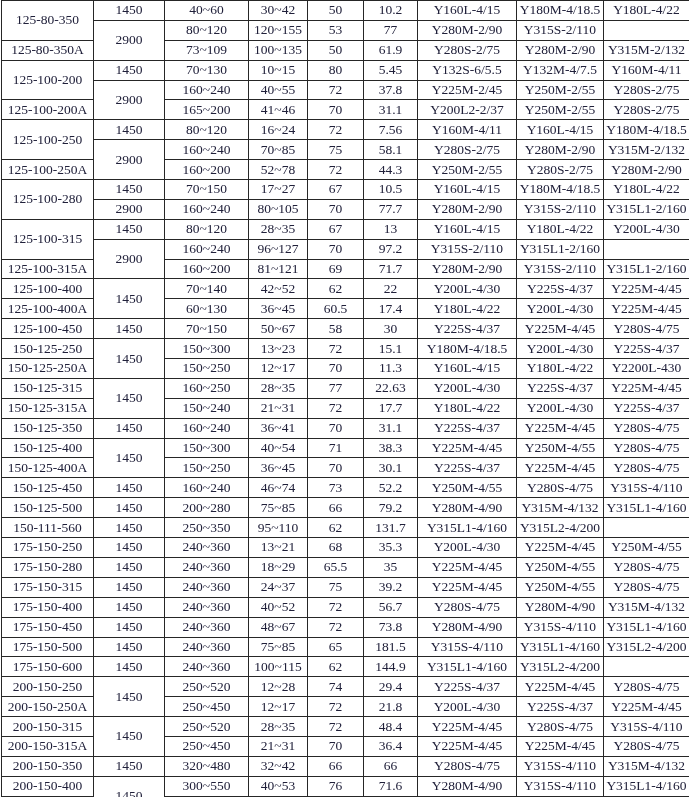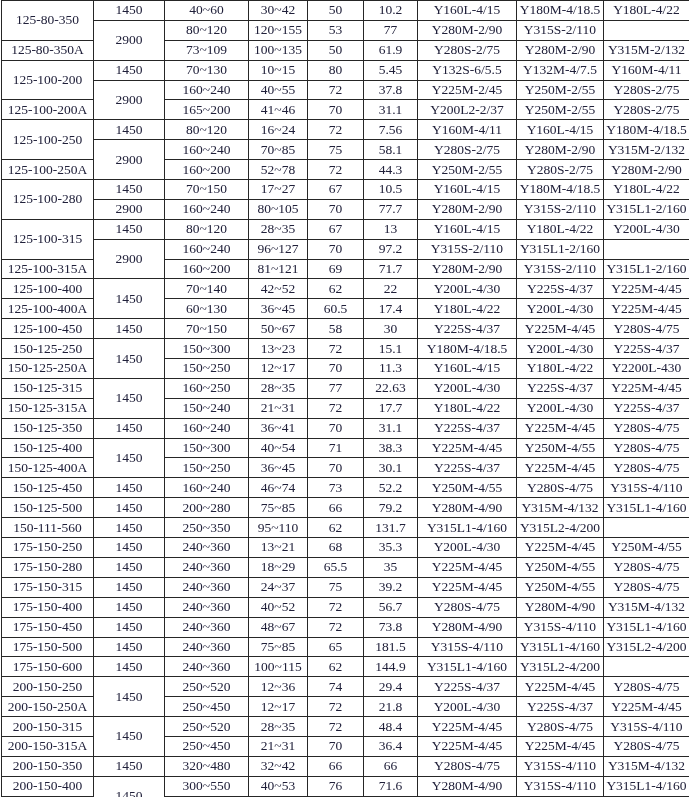--- a/index.html
+++ b/index.html
@@ -413,21 +413,21 @@
         <td>62</td>
         <td>144.9</td>
         <td>Y315L1-4/160</td>
         <td>Y315L2-4/200</td>
         <td></td>
       </tr>
       <tr>
         <td>200-150-250</td>
         <td rowspan="2">1450</td>
         <td>250~520</td>
-        <td>12~36</td>
+        <td>12~28</td>
         <td>74</td>
         <td>29.4</td>
         <td>Y225S-4/37</td>
         <td>Y225M-4/45</td>
         <td>Y280S-4/75</td>
       </tr>
       <tr>
         <td>200-150-250A</td>
         <td>250~450</td>
         <td>12~17</td>

